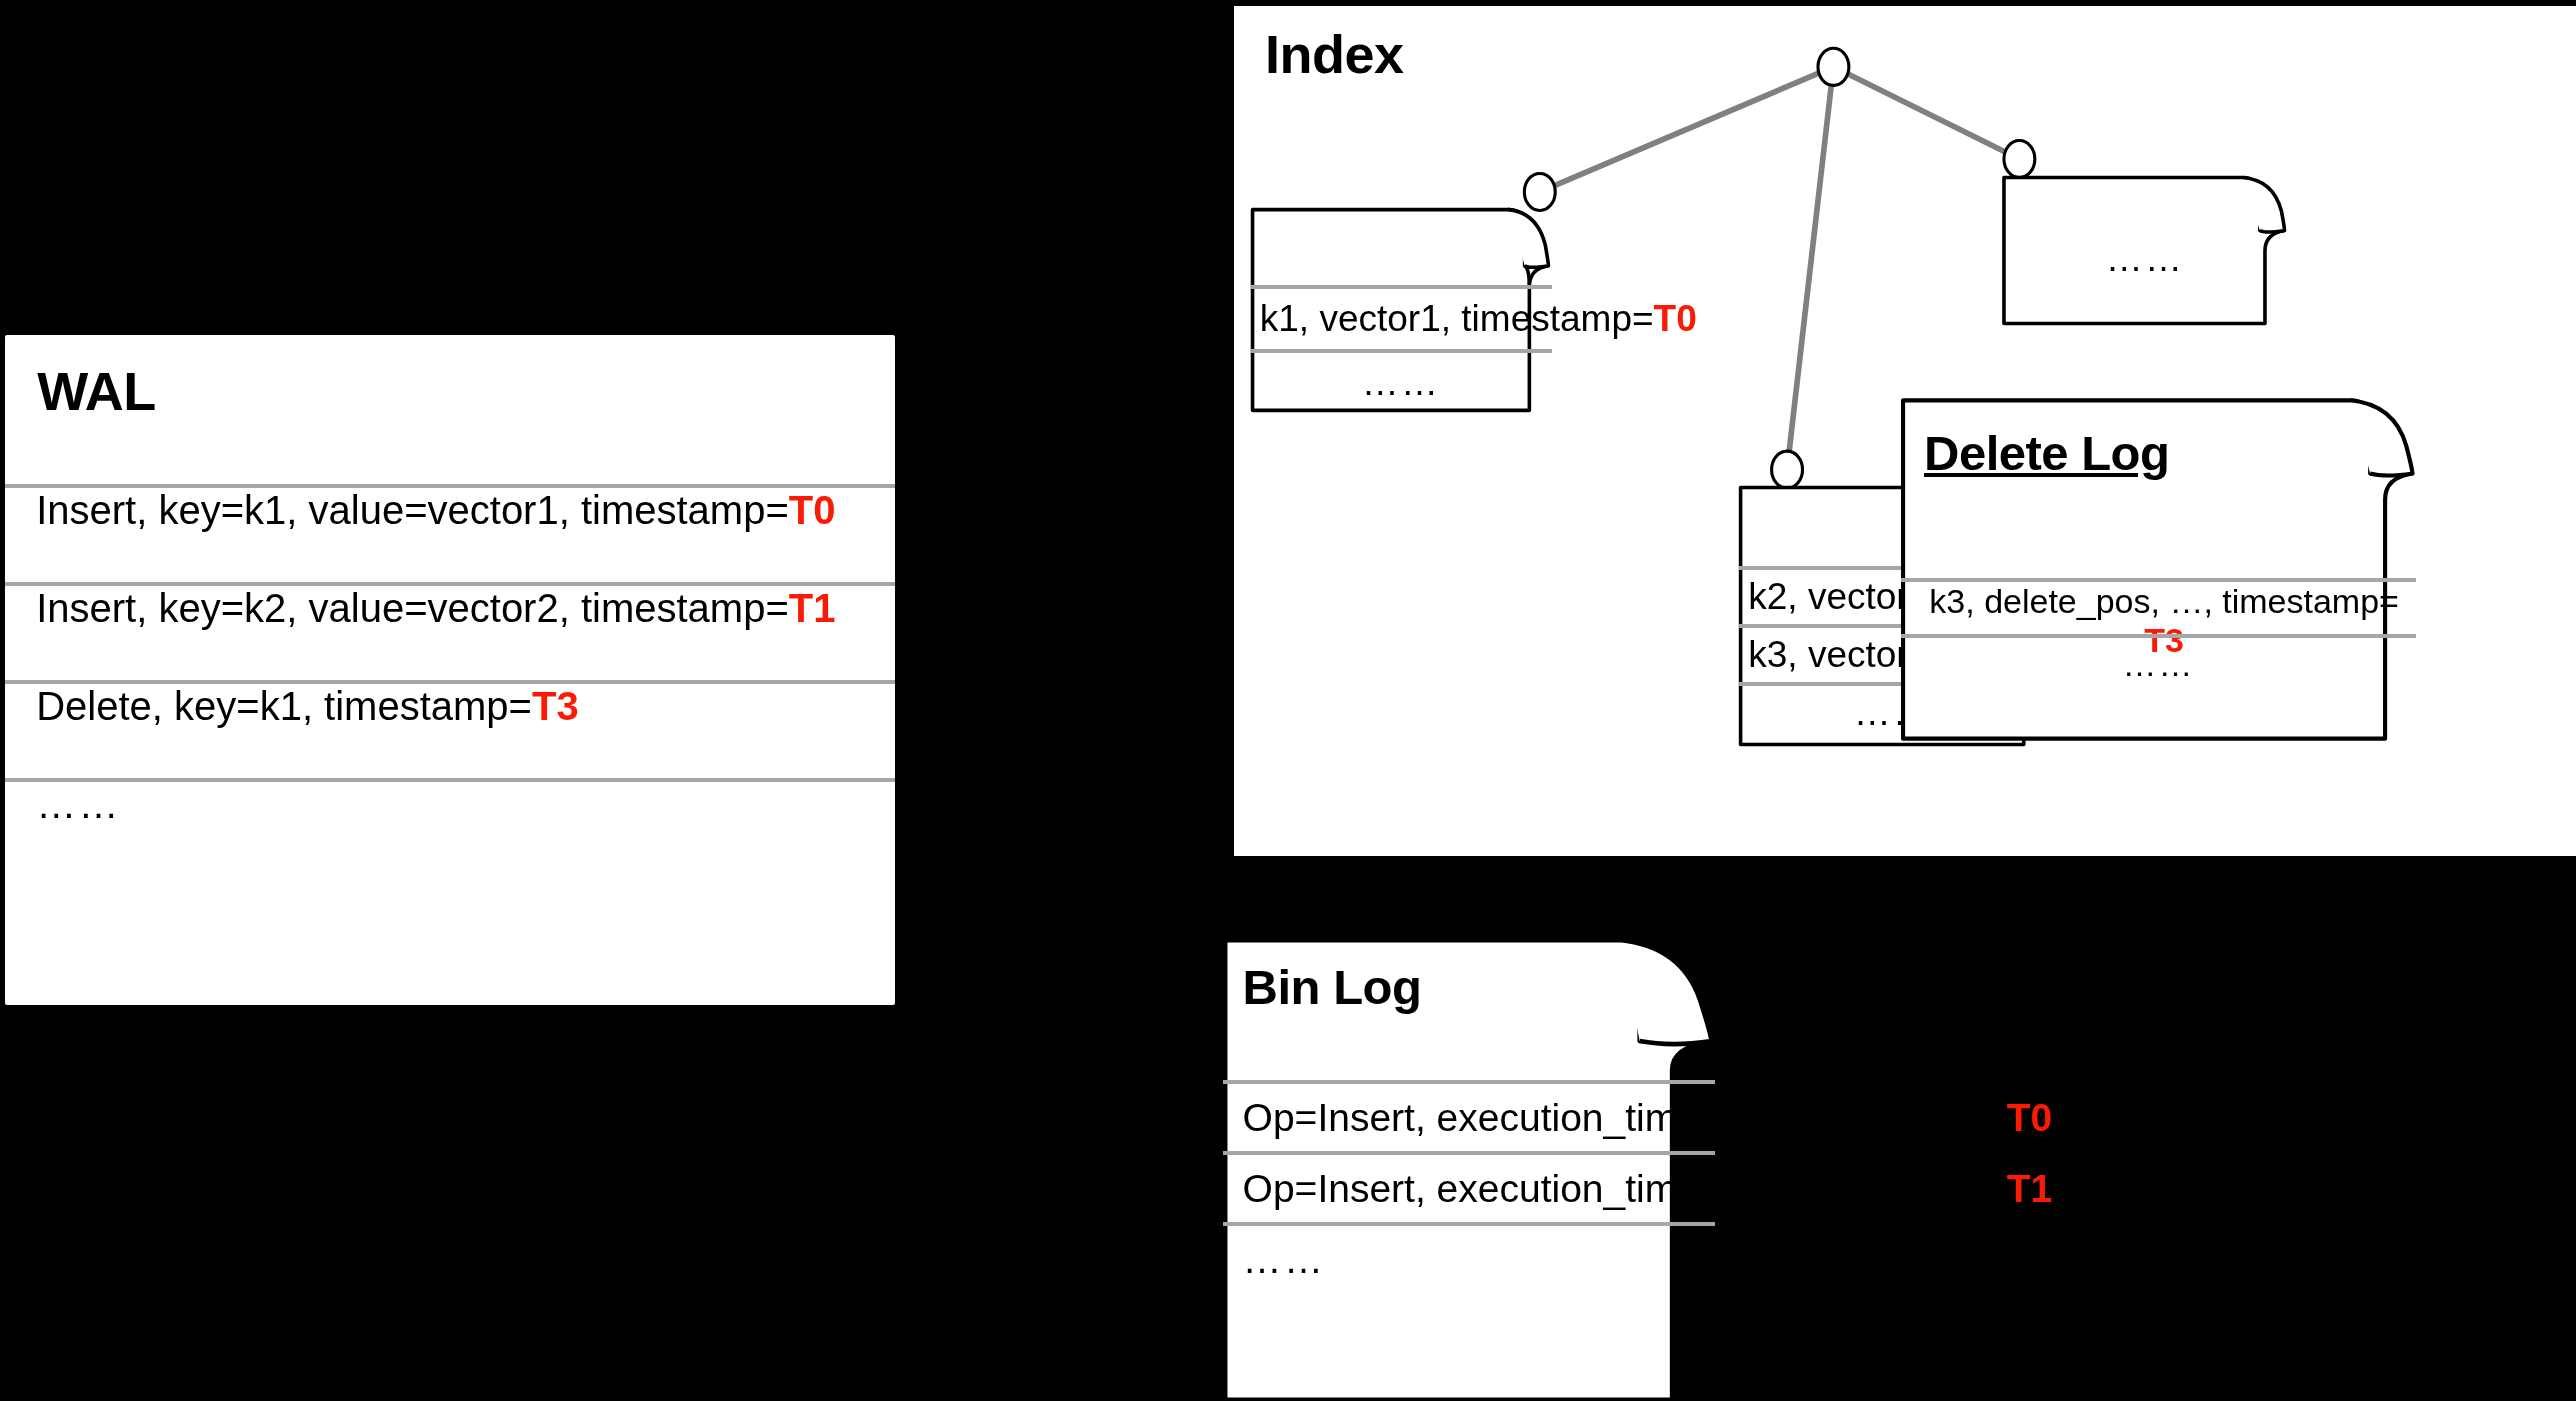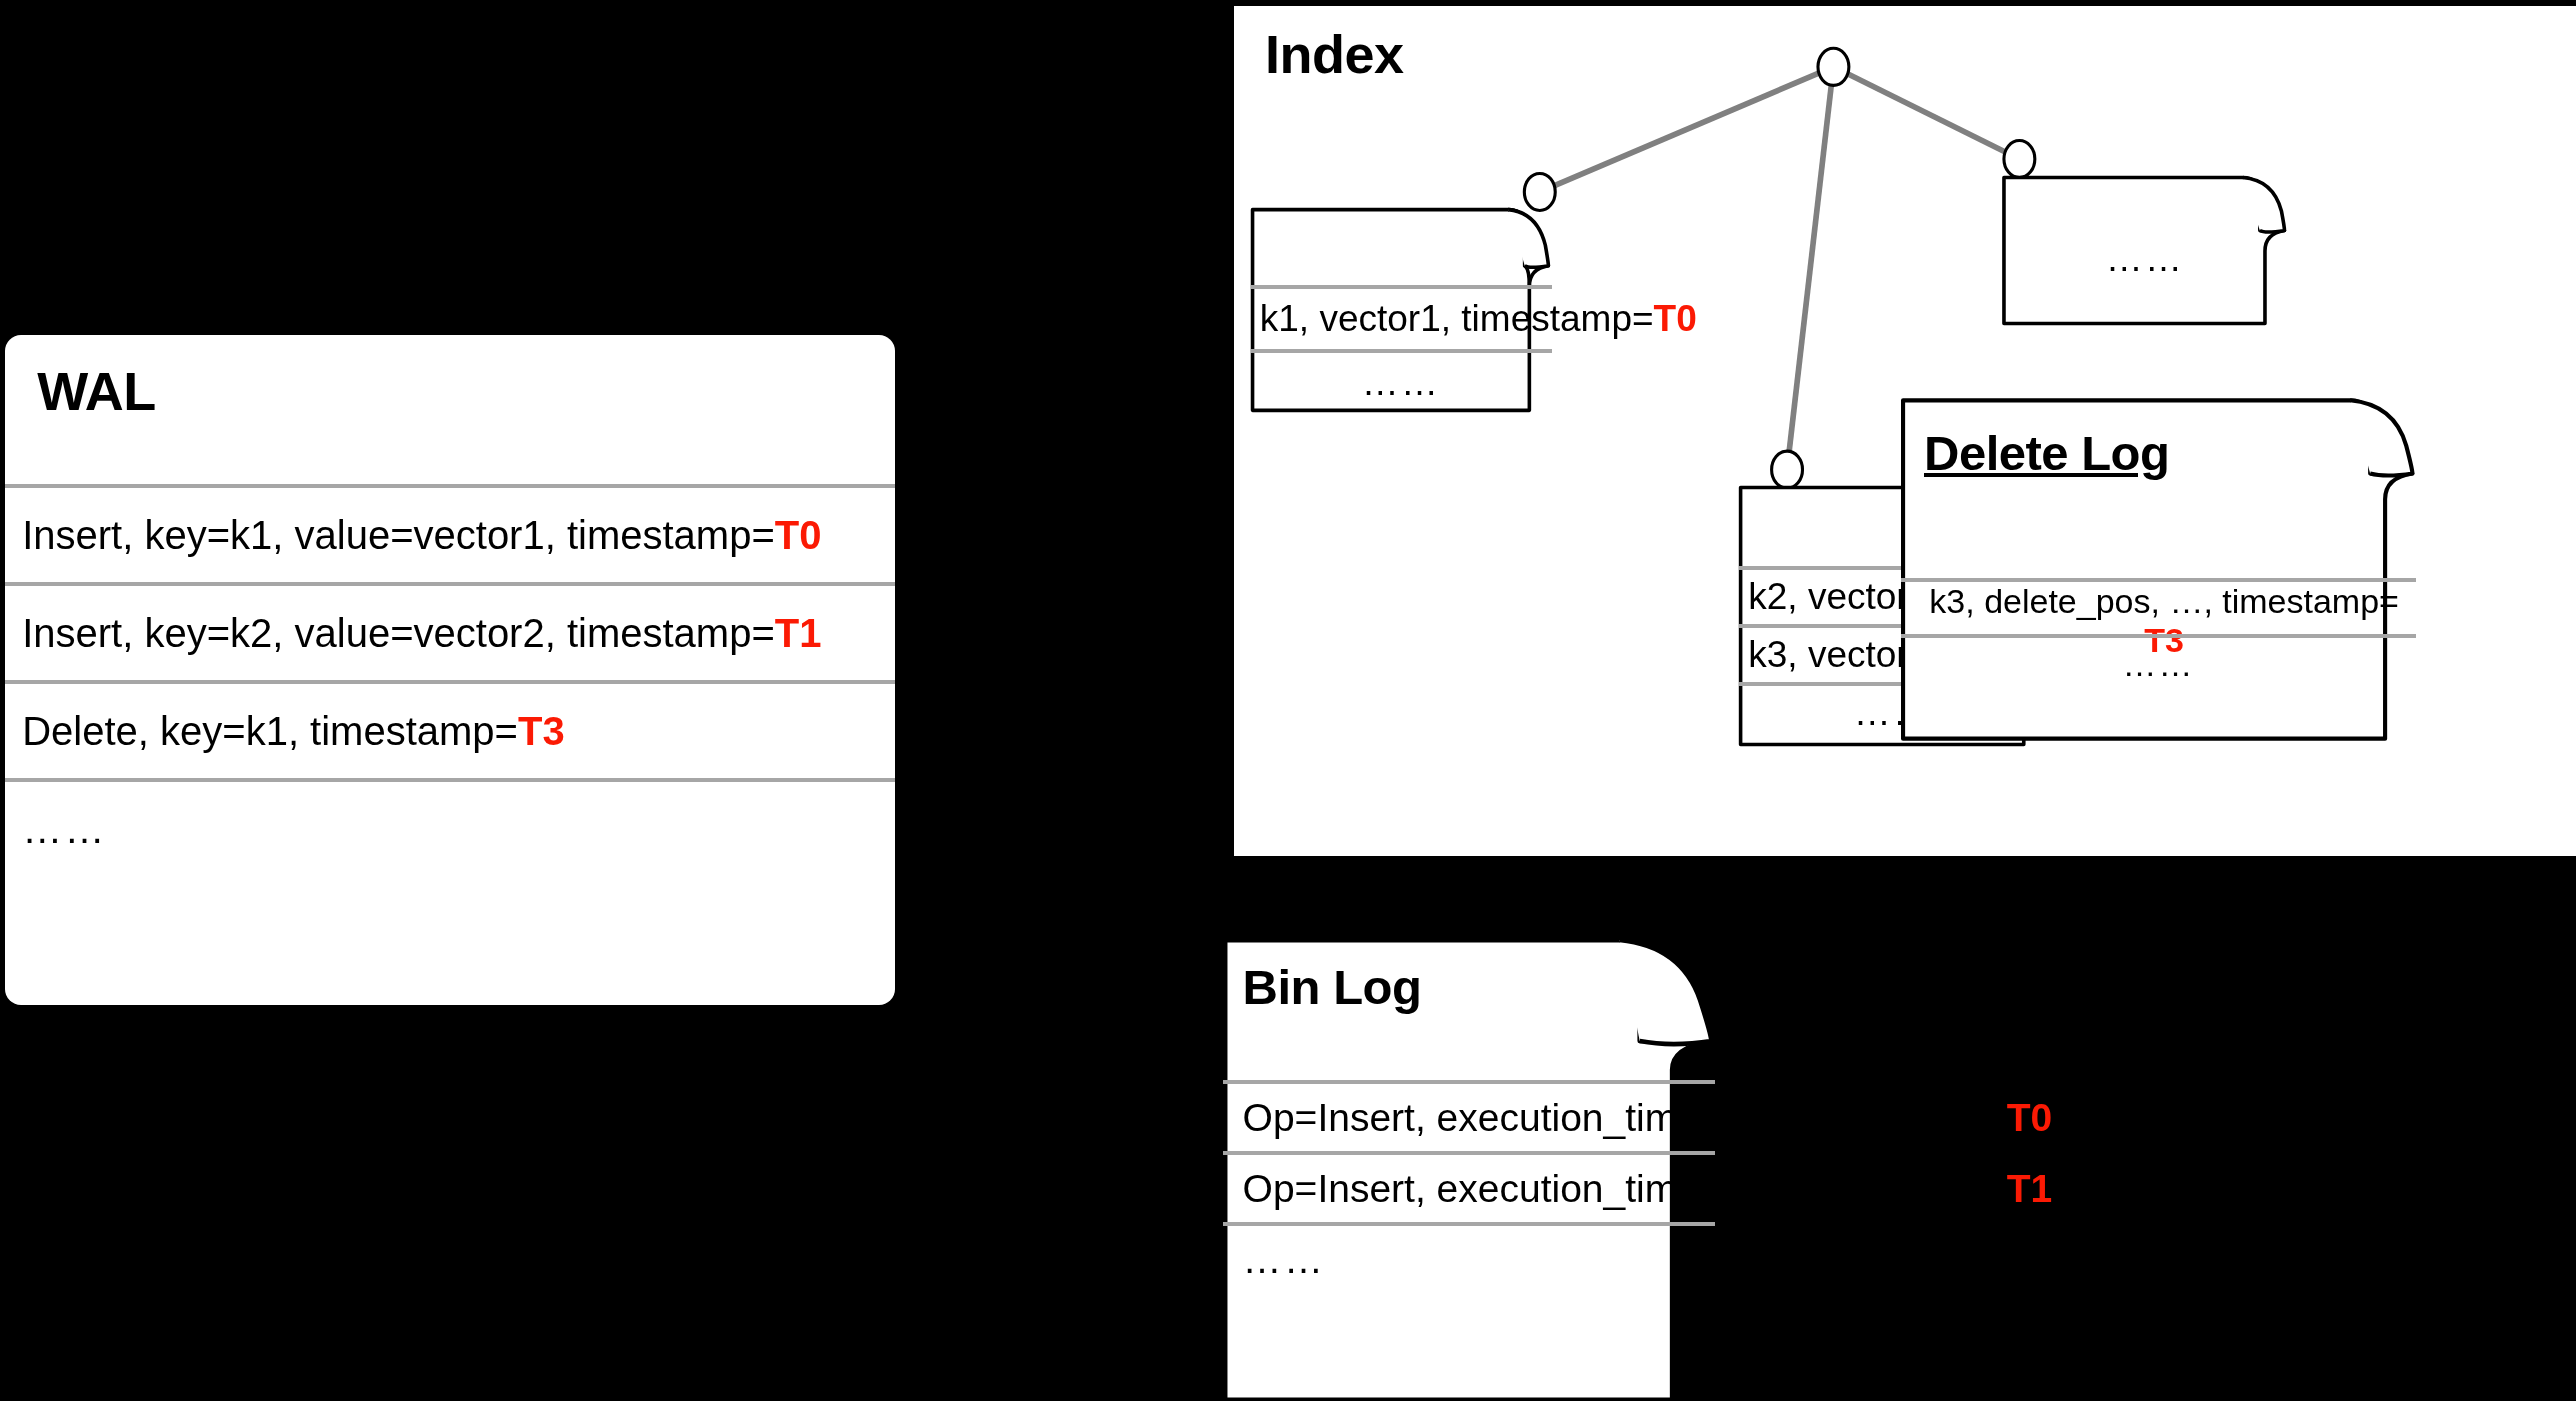--- a/index.html
+++ b/index.html
@@ -2,26 +2,26 @@
 <html style="font-size:8.2px"><head>
 <meta charset="utf-8">
 <style>
   html,body{margin:0;padding:0;background:#000;}
   body{width:2817px;height:1402px;position:relative;overflow:hidden;
        font-family:"Liberation Sans","DejaVu Sans",sans-serif;}
 
   .panel{position:absolute;background:#fff;box-sizing:border-box;}
 
   
-  #wal{left:5.2px;top:335px;width:890px;height:670px;border-radius:16px;}
+  #wal{left:5.2px;top:335px;width:890px;height:670px;border-radius:2px;}
   .wal-title{position:absolute;left:32px;top:29px;font-size:54px;font-weight:bold;
              color:#000;letter-spacing:-0.5px;line-height:1;}
   .wal-rows{position:absolute;left:0;top:149px;width:100%;}
-  .wal-row{position:relative;height:98px;display:flex;align-items:center;
-           padding-left:17px;box-sizing:border-box;border-top:4.6px solid #a6a6a6;
+  .wal-row{position:relative;height:98px;display:flex;align-items:flex-start;
+           padding-left:31px;box-sizing:border-box;border-top:4.6px solid #a6a6a6;
            font-size:40px;color:#000;white-space:nowrap;}
   .wal-row:last-child{border-bottom:none;}
   .ts{color:#fb1a04;font-weight:bold;}
   .dots{letter-spacing:.06em;}
 
   
   #index{left:1234px;top:6.2px;width:1578px;height:850px;}
   .index-title{position:absolute;left:31px;top:20.6px;font-size:54px;font-weight:bold;
                color:#000;line-height:1;letter-spacing:-0.5px;}
 

